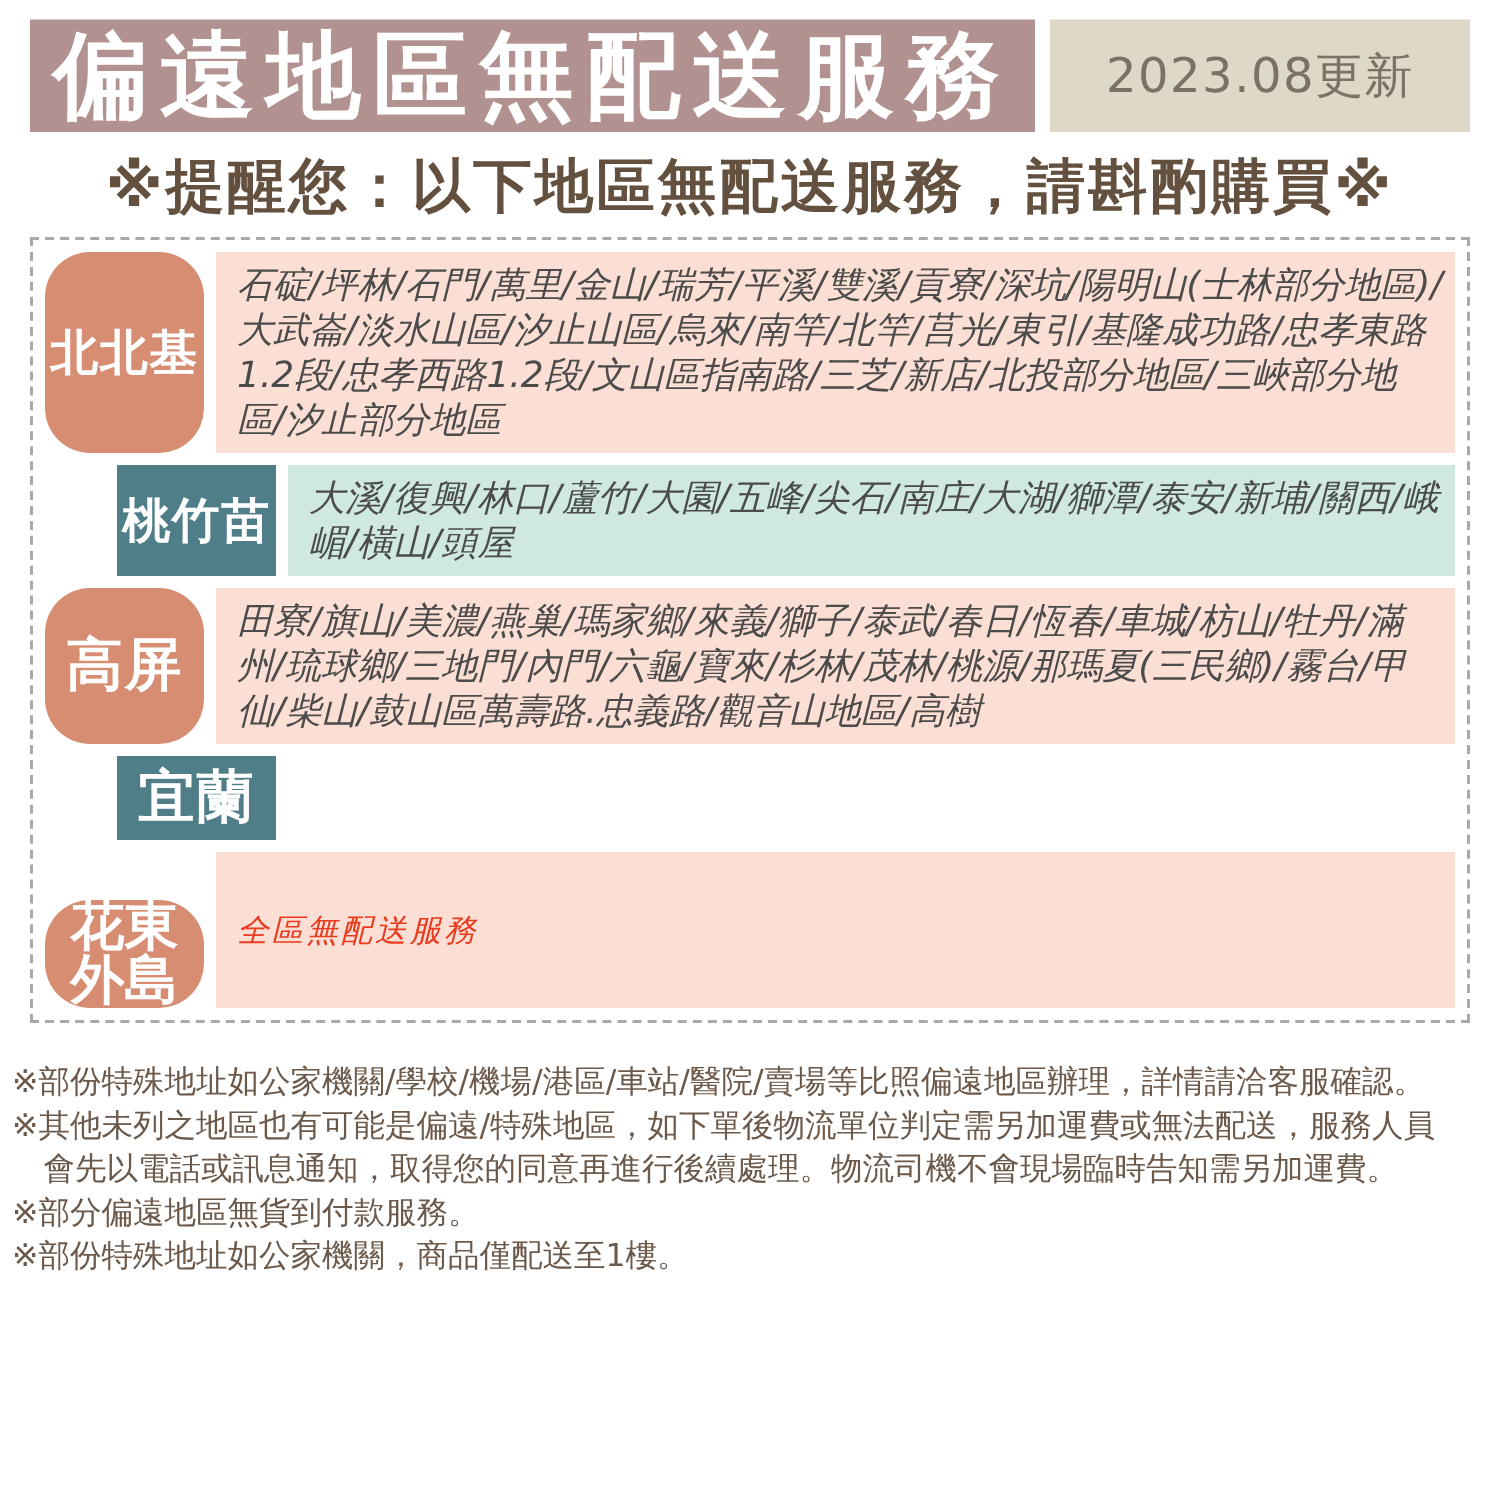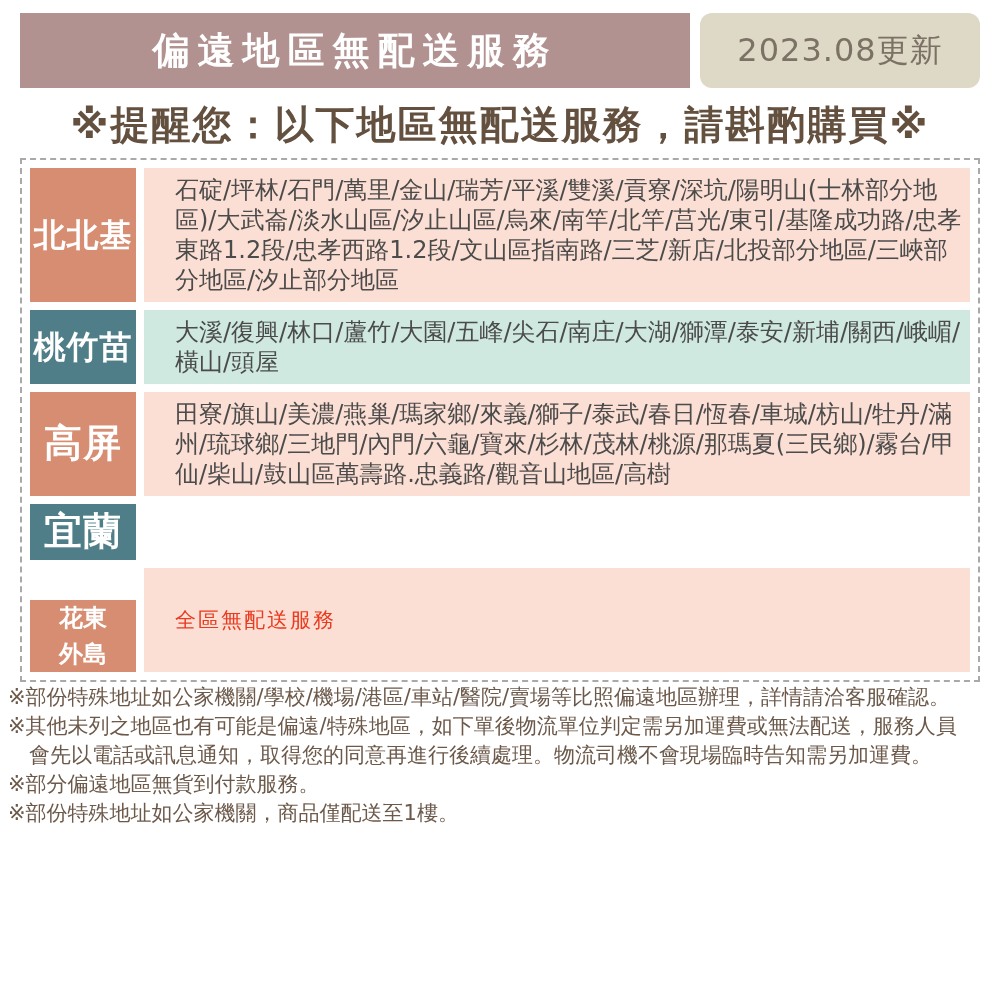--- a/index.html
+++ b/index.html
@@ -11,60 +11,59 @@
   html,body{margin:0;padding:0;background:#fff;}
   body{
     width:1000px;height:1000px;overflow:hidden;
     font-family:"DejaVu Sans","Liberation Sans",sans-serif;
   }
   .page{width:1000px;height:1000px;padding:13px 20px 0 20px;}
   
   .header{display:flex;gap:10px;align-items:stretch;height:75px;}
   .title-bar{
     flex:1;background:var(--mauve);color:#fff;
-    font-size:37px;font-weight:bold;letter-spacing:8px;
+    font-size:63px;font-weight:bold;letter-spacing:8px;
     display:flex;align-items:center;justify-content:center;
   }
   .date-box{
     width:280px;background:var(--beige);color:var(--beige_text);
     font-size:32px;display:flex;align-items:center;justify-content:center;
     letter-spacing:1px;
-    border-radius:12px;
   }
   
   .subtitle{
     text-align:center;color:var(--brown);font-size:39px;font-weight:bold;
     letter-spacing:2px;margin:20px 0 16px 0;line-height:34px;
   }
   
   .table{
     border:2px dashed var(--border);padding:8px;
     display:flex;flex-direction:column;gap:8px;
   }
   .row{display:flex;gap:8px;align-items:stretch;min-height:56px;}
   .row-last{min-height:84px;}
   .region{
     flex:0 0 106px;width:106px;color:#fff;font-weight:bold;
     display:flex;flex-direction:column;align-items:center;justify-content:center;
     font-size:32px;line-height:1.15;letter-spacing:1px;text-align:center;
   }
   .region.lg{font-size:38px;text-align:right;}
-  .region.two-line{font-size:24px;line-height:36px;letter-spacing:0;margin-top:32px;}
-  .salmon{background:var(--salmon);}
-  .teal{background:var(--teal);}
+  .region.two-line{font-size:36px;line-height:36px;letter-spacing:0;margin-top:32px;}
+  .salmon{background:var(--salmon);border-radius:30px;}
+  .teal{background:var(--teal);margin-left:48px;}
   .areas{
     flex:1;display:flex;align-items:center;
-    padding:7px 8px 7px 31px;font-size:24px;line-height:30px;color:var(--text);
+    padding:7px 8px 7px 14px;font-size:24px;line-height:30px;color:var(--text);font-style:italic;
   }
   .pink{background:var(--pink);}
   .mint{background:var(--mint);}
   .areas.alert{color:var(--red);font-size:21px;font-weight:500;letter-spacing:2px;}
   
   .footnotes{
-    margin:1px 0 0 -12px;width:952px;
+    margin:25px 0 0 -12px;width:952px;
     color:var(--footnote);font-size:21px;line-height:29px;
   }
   .footnote{padding-left:21px;text-indent:-21px;}
 </style>
 </head>
 <body>
 
 <div class="page">
 
   <div class="header">

